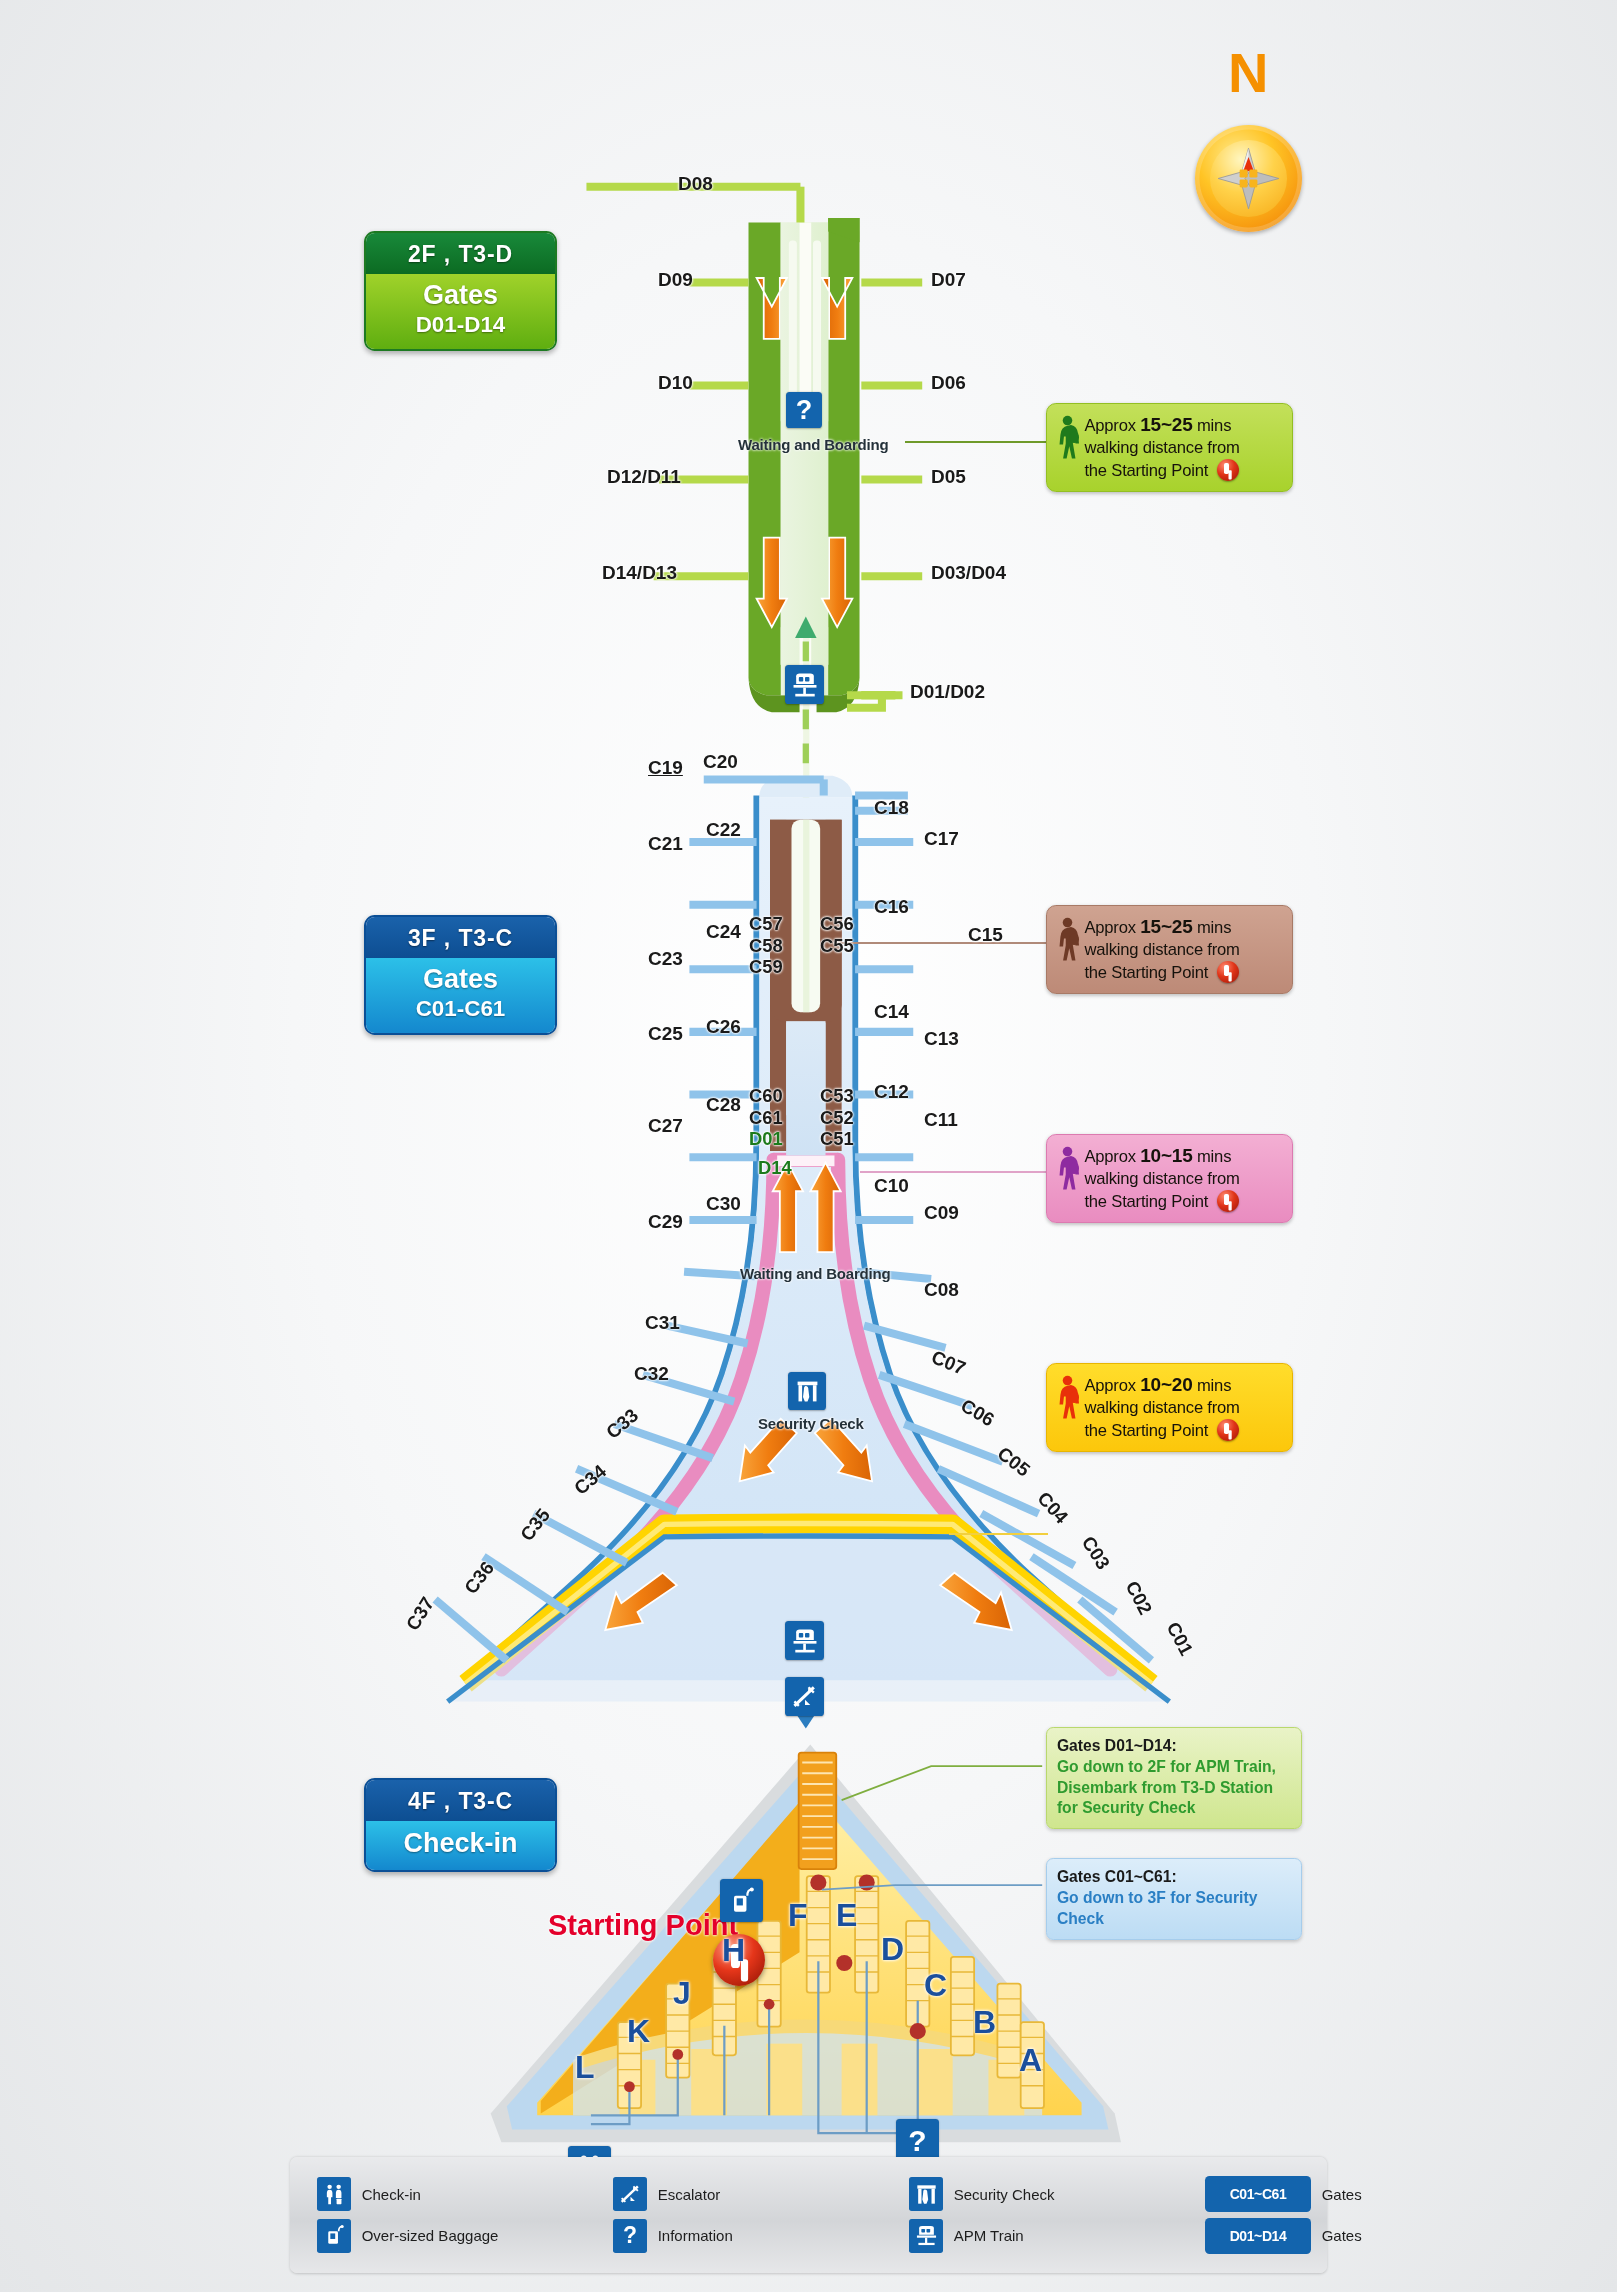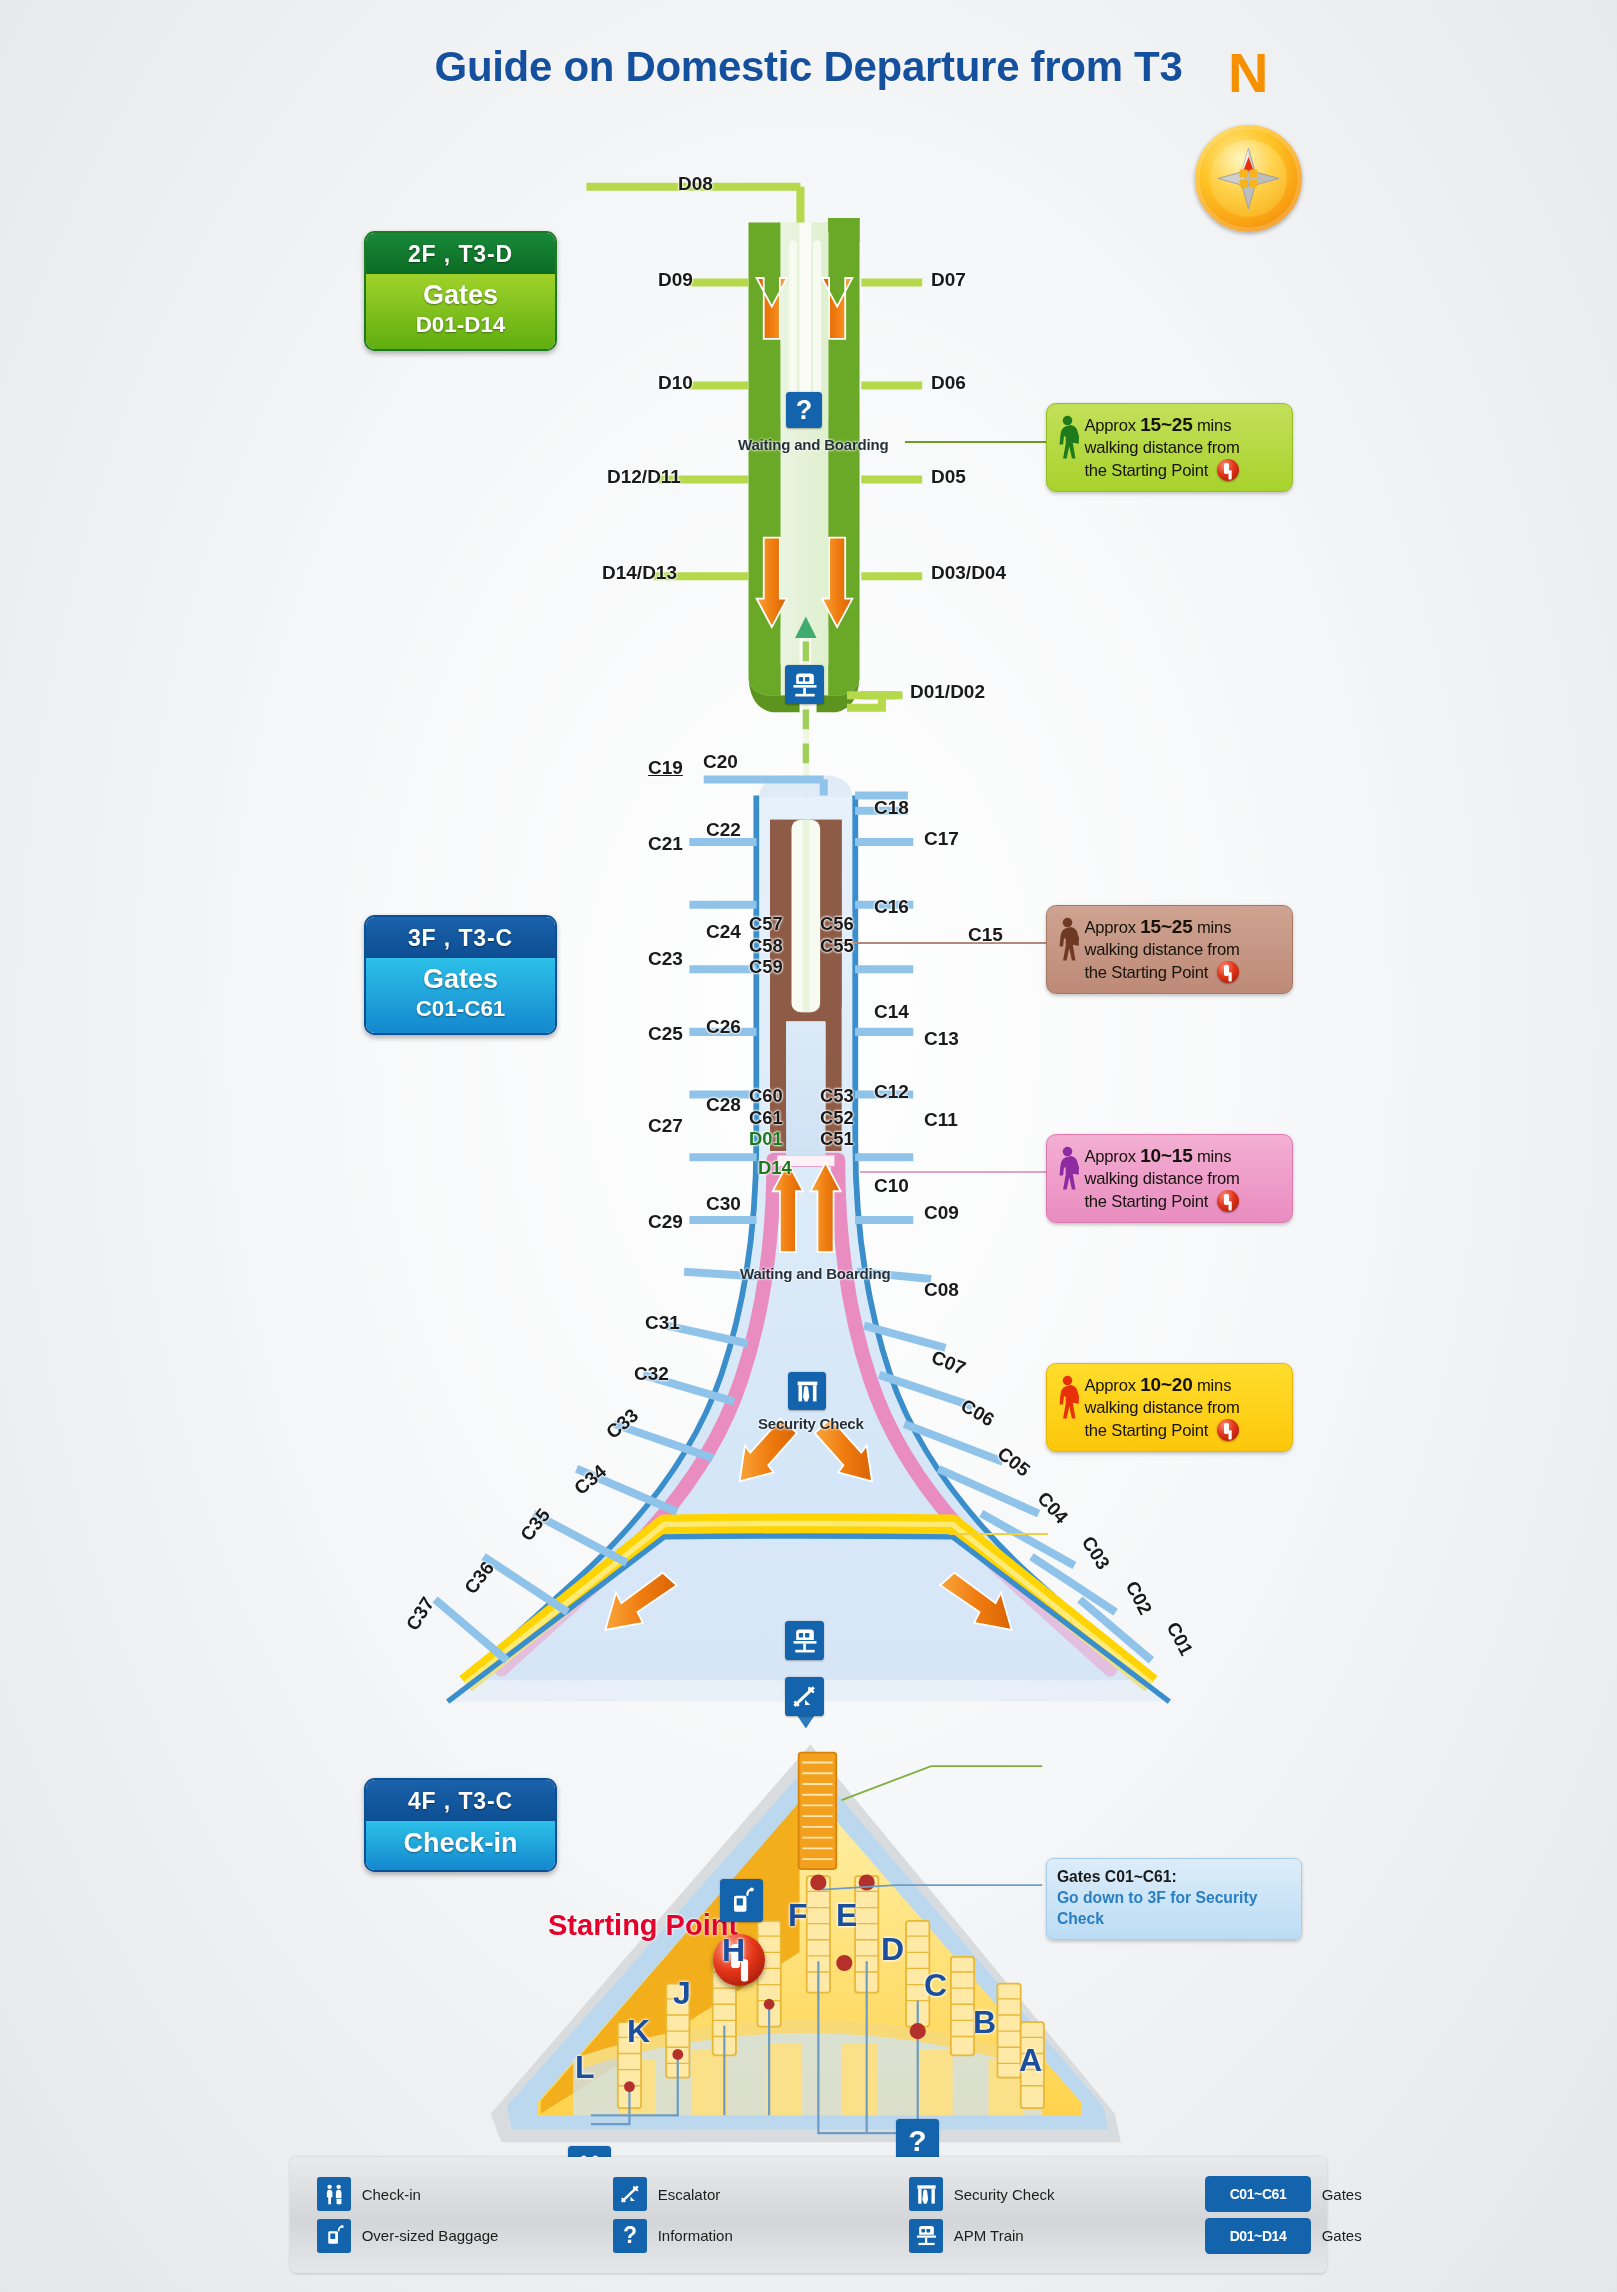--- a/index.html
+++ b/index.html
@@ -161,21 +161,20 @@
     width:106px; height:36px; background:#1364ad; border-radius:4.5px; color:#fff;
     font-size:14px; font-weight:bold; display:flex; align-items:center; justify-content:center;
     flex:0 0 106px; letter-spacing:-0.4px;
   }
 </style>
 </head>
 <body>
 
 <div id="stage">
 
-  <div class="title">Guide on Domestic Departure from T3</div>
 
   <div class="compass-n">N</div>
   <div class="compass">
     <svg width="107" height="107" viewBox="0 0 120 120">
       <polygon points="60,26 69,58 60,64 51,58" fill="#cfcfcf" stroke="#9a9a9a" stroke-width="1"></polygon>
       <polygon points="60,26 60,64 51,58" fill="#f0f0f0"></polygon>
       <polygon points="60,36 66,52 54,52" fill="#e8300a"></polygon>
       <polygon points="60,94 69,62 60,56 51,62" fill="#bdbdbd" stroke="#9a9a9a" stroke-width="1"></polygon>
       <polygon points="26,60 58,51 64,60 58,69" fill="#cfcfcf" stroke="#9a9a9a" stroke-width="1"></polygon>
       <polygon points="94,60 62,51 56,60 62,69" fill="#bdbdbd" stroke="#9a9a9a" stroke-width="1"></polygon>
@@ -551,20 +550,24 @@
     <div class="ptxt">
       <span class="lead">Approx</span>
       <span class="mins">10~20</span>
       <span class="minsuf">mins</span><br>
       <span class="lead">walking distance from</span><br>
       <span class="lead">the Starting Point</span>
       <span class="redpin"></span>
     </div>
   </div>
 
+  <div class="infobox" id="ib-d">
+    <span class="ib-head">Gates D01~D14:</span>
+    <span class="ib-body">Go down to 2F for APM Train, Disembark from T3-D Station for Security Check</span>
+  </div>
   <div class="infobox" id="ib-c">
     <span class="ib-head">Gates C01~C61:</span>
     <span class="ib-body">Go down to 3F for Security Check</span>
   </div>
 
   <div class="glab" style="left:678px; top:173px;">D08</div>
   <div class="glab" style="left:658px; top:269px;">D09</div>
   <div class="glab" style="left:658px; top:372px;">D10</div>
   <div class="glab" style="left:607px; top:466px;">D12/D11</div>
   <div class="glab" style="left:602px; top:562px;">D14/D13</div>

